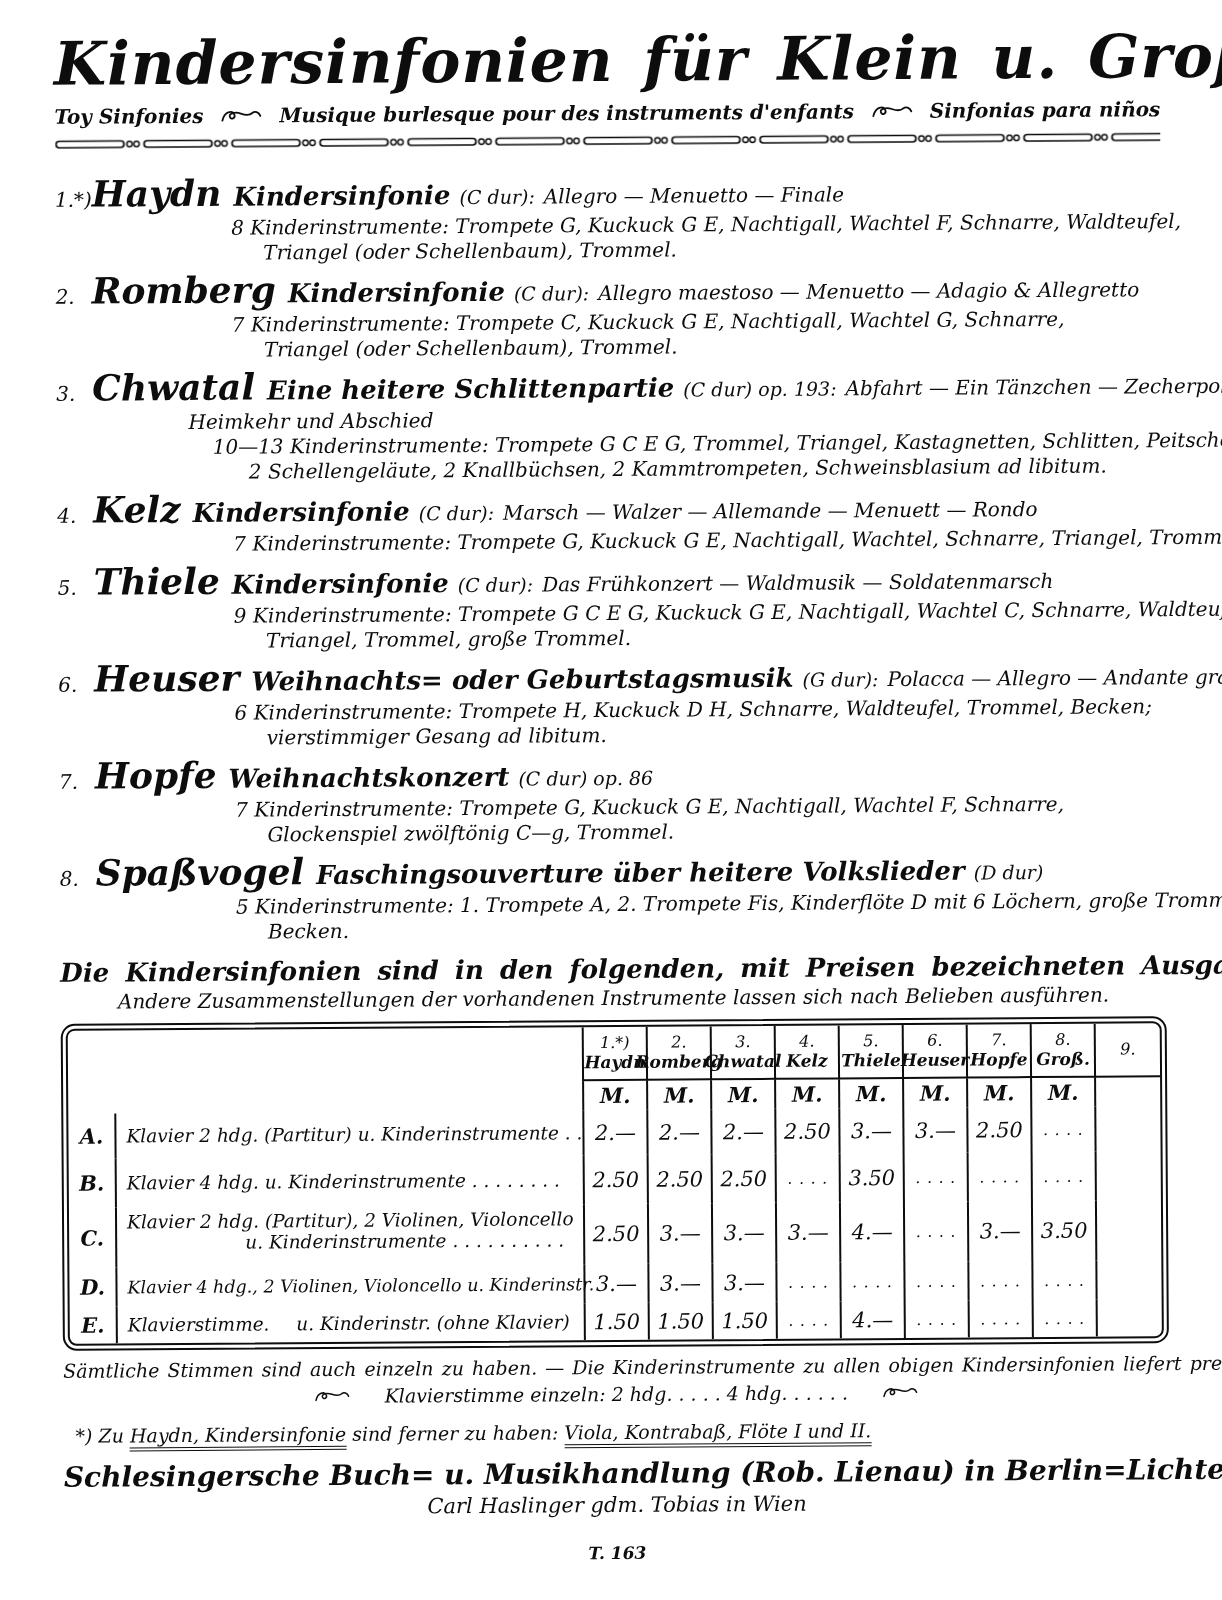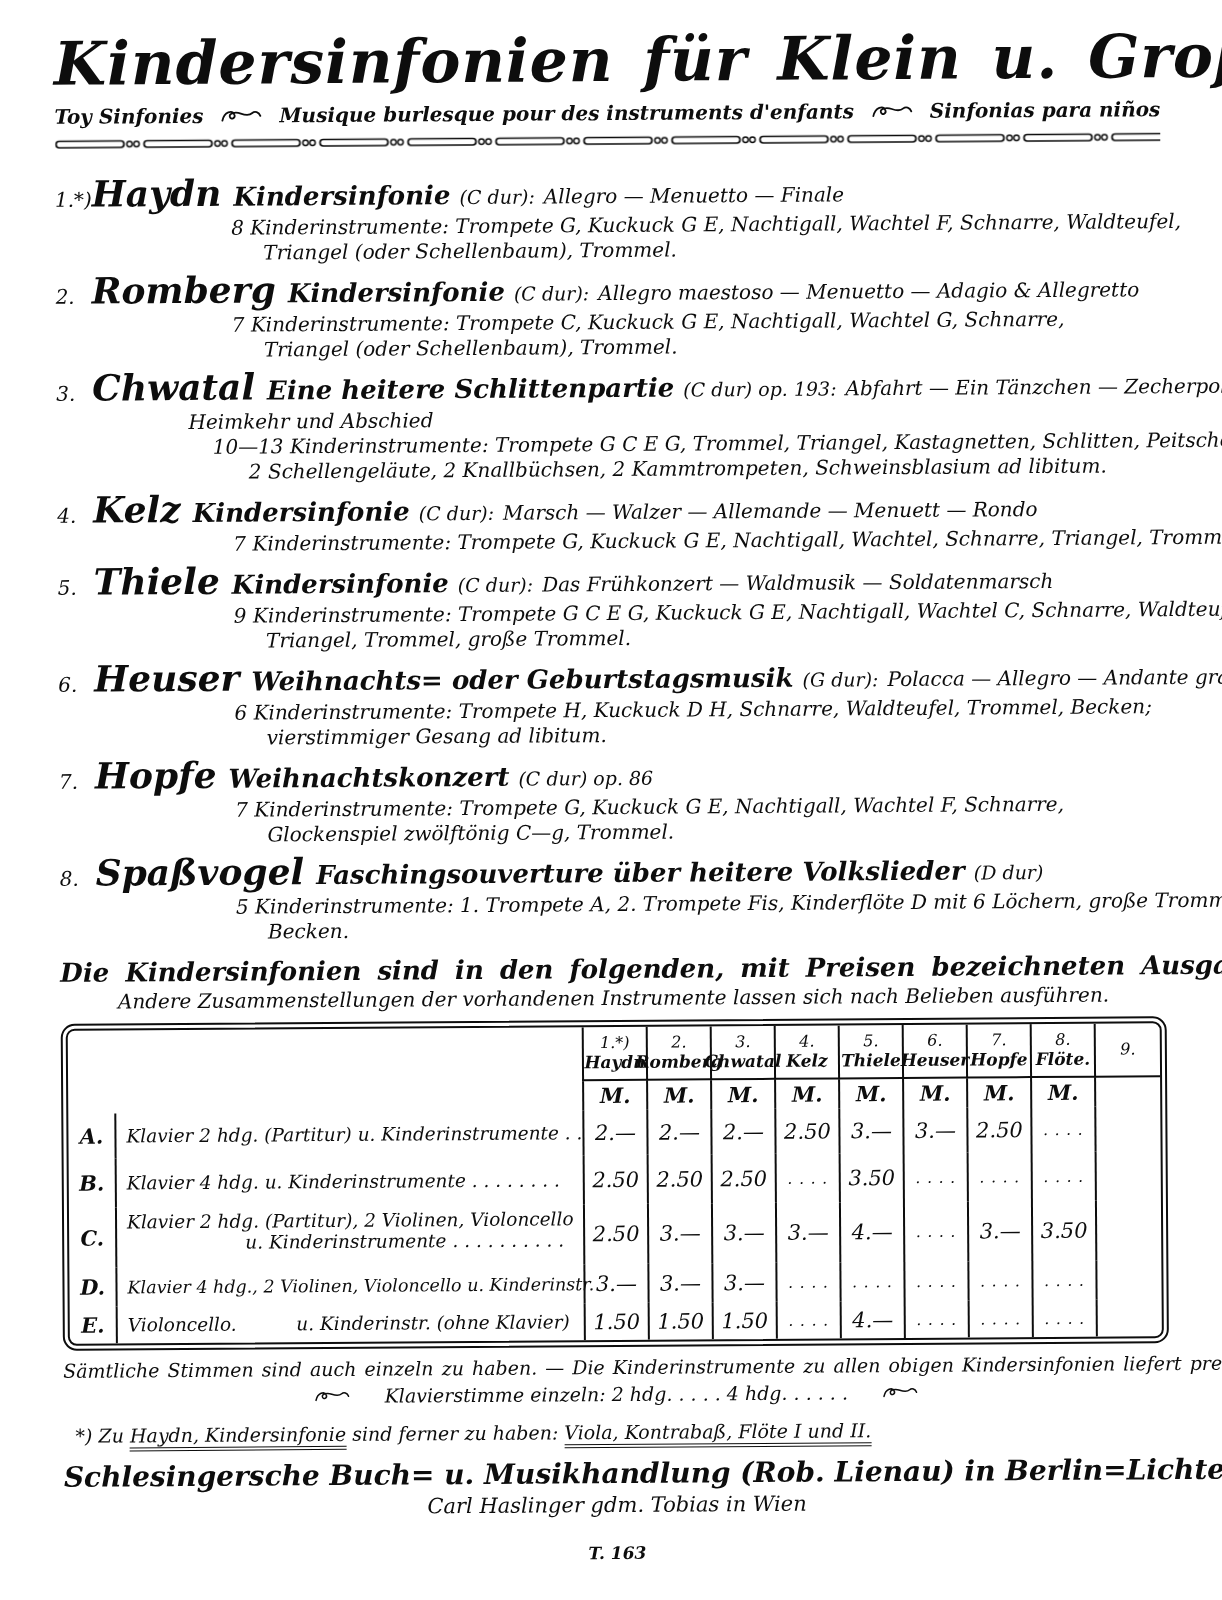--- a/index.html
+++ b/index.html
@@ -243,21 +243,21 @@
       <div class="c h p hb">
           <span class="cnum">6.</span>
           <span class="cname">Heuser</span>
         </div>
       <div class="c h p hb">
           <span class="cnum">7.</span>
           <span class="cname">Hopfe</span>
         </div>
       <div class="c h p hb">
           <span class="cnum">8.</span>
-          <span class="cname">Flöte.</span>
+          <span class="cname">Groß.</span>
         </div>
       <div class="c h p hb">
           <span class="cnum">9.</span>
           <span class="cname"></span>
         </div>
 
       <div class="c lbl"></div>
       <div class="c desc nbl"></div>
       <div class="c p cur">M.</div>
       <div class="c p cur">M.</div>
@@ -315,21 +315,21 @@
       <div class="c p">3.—</div>
       <div class="c p dots">. . . .</div>
       <div class="c p dots">. . . .</div>
       <div class="c p dots">. . . .</div>
       <div class="c p dots">. . . .</div>
       <div class="c p dots">. . . .</div>
       <div class="c p"></div>
 
       <div class="c lbl">E.</div>
       <div class="c desc split">
-        <span>Violoncello.</span>
+        <span>Klavierstimme.</span>
         <span>u. Kinderinstr. (ohne Klavier)</span>
       </div>
       <div class="c p">1.50</div>
       <div class="c p">1.50</div>
       <div class="c p">1.50</div>
       <div class="c p dots">. . . .</div>
       <div class="c p">4.—</div>
       <div class="c p dots">. . . .</div>
       <div class="c p dots">. . . .</div>
       <div class="c p dots">. . . .</div>

